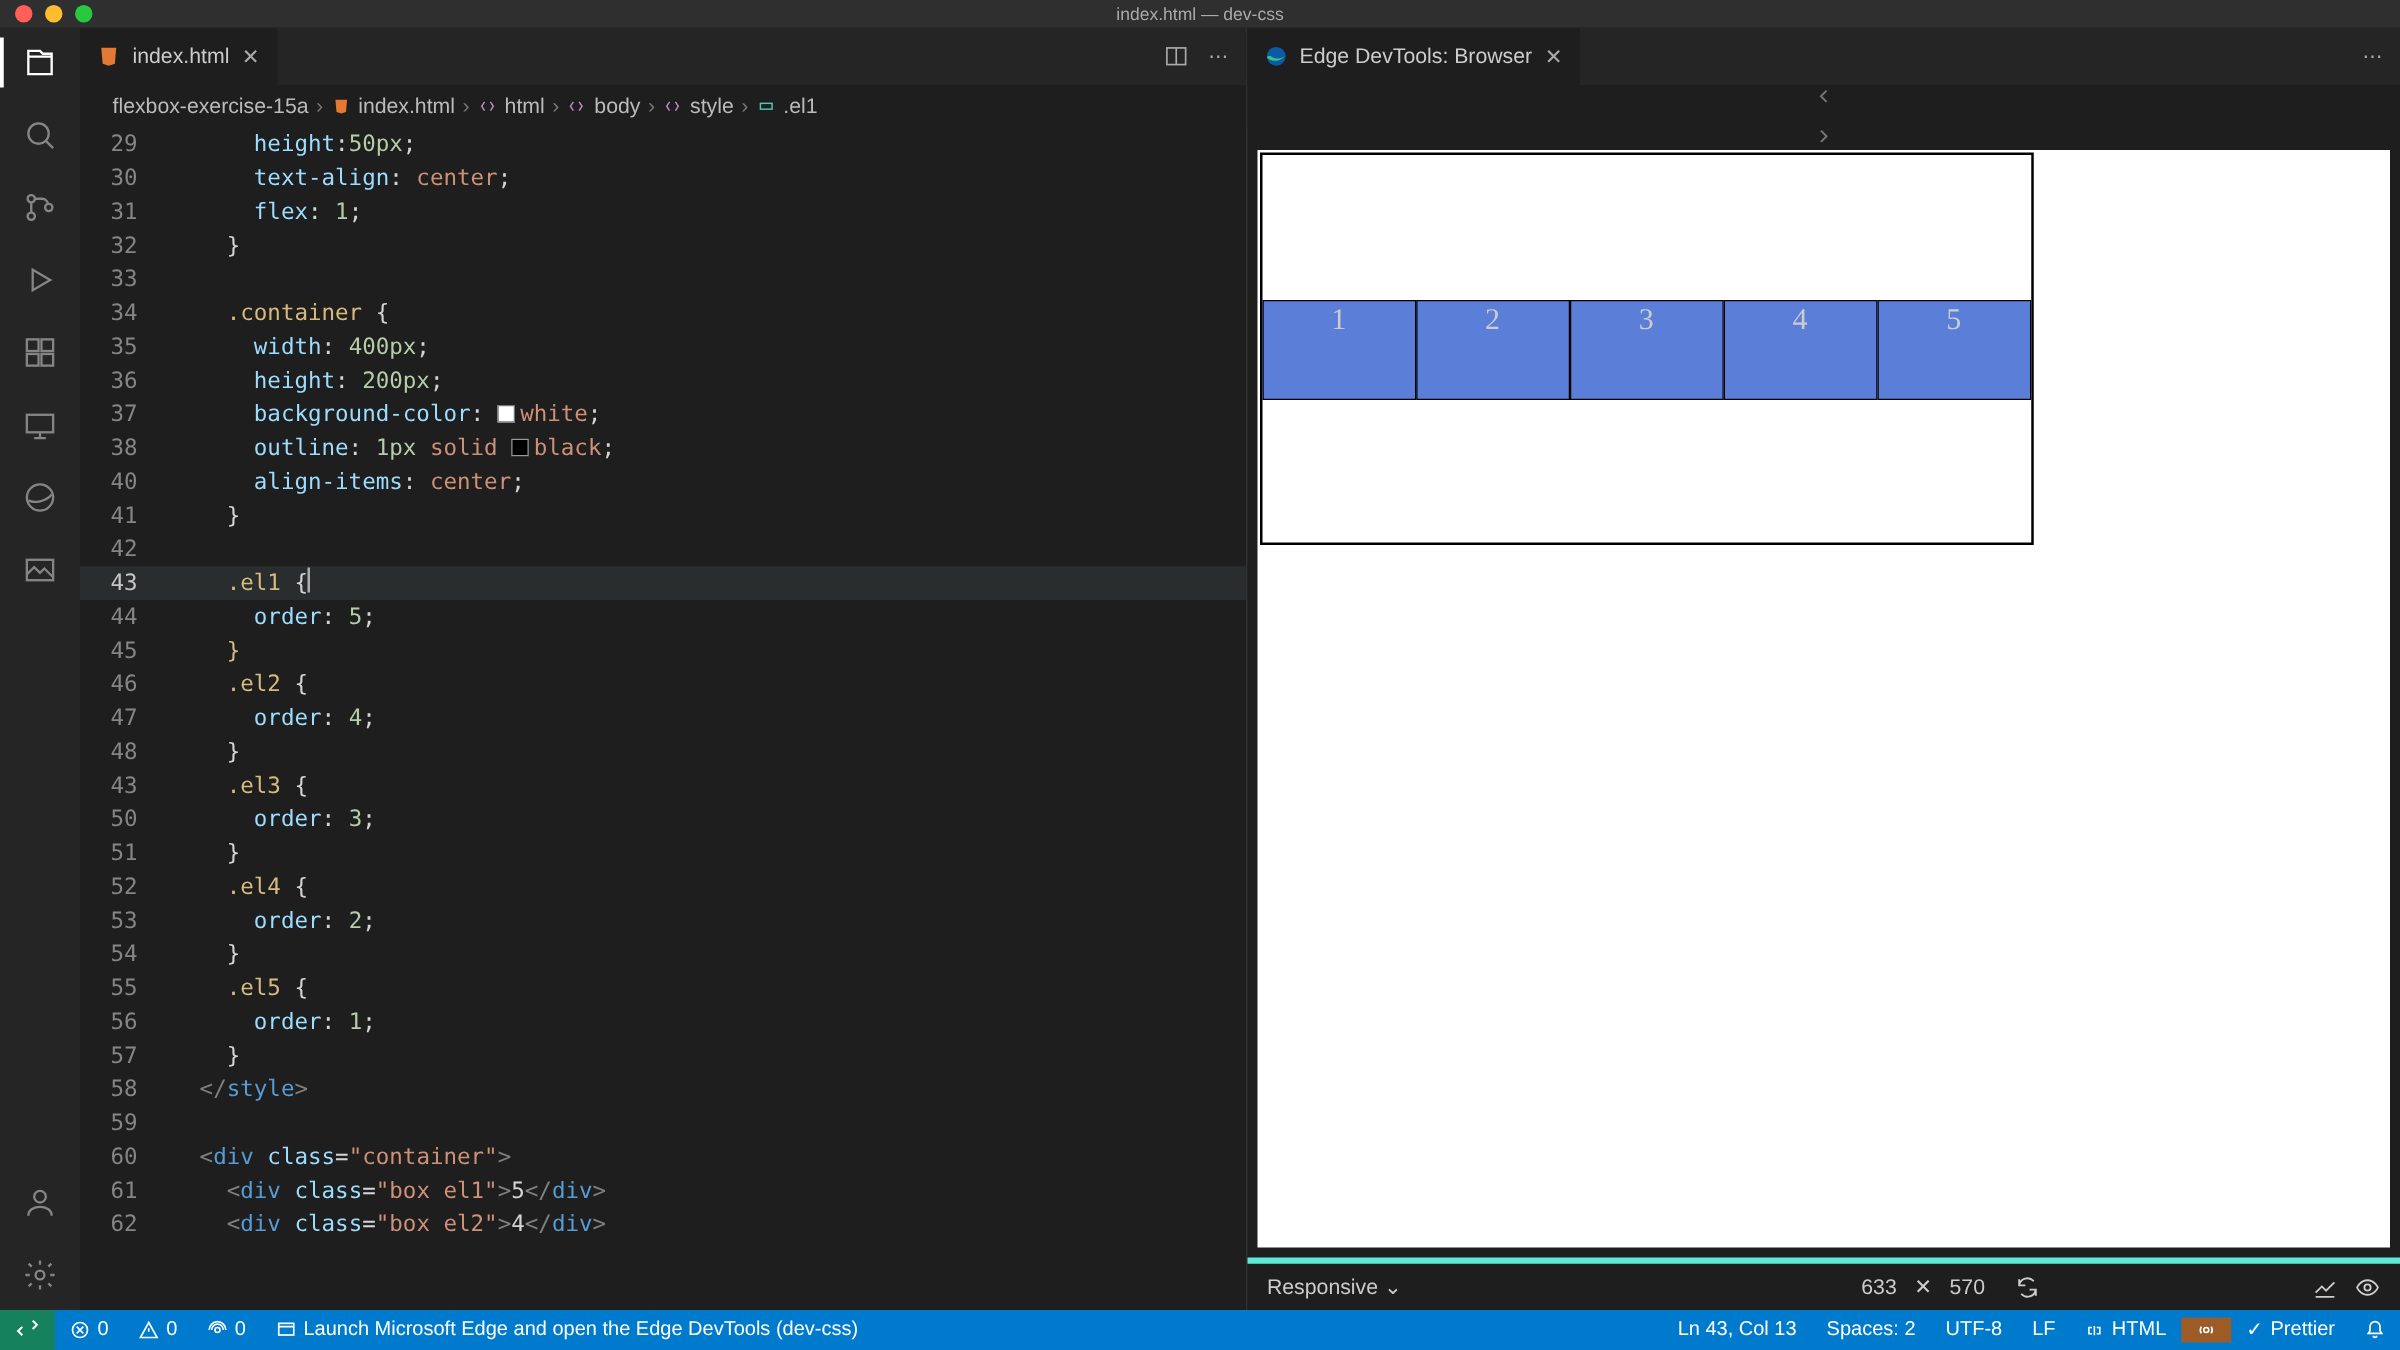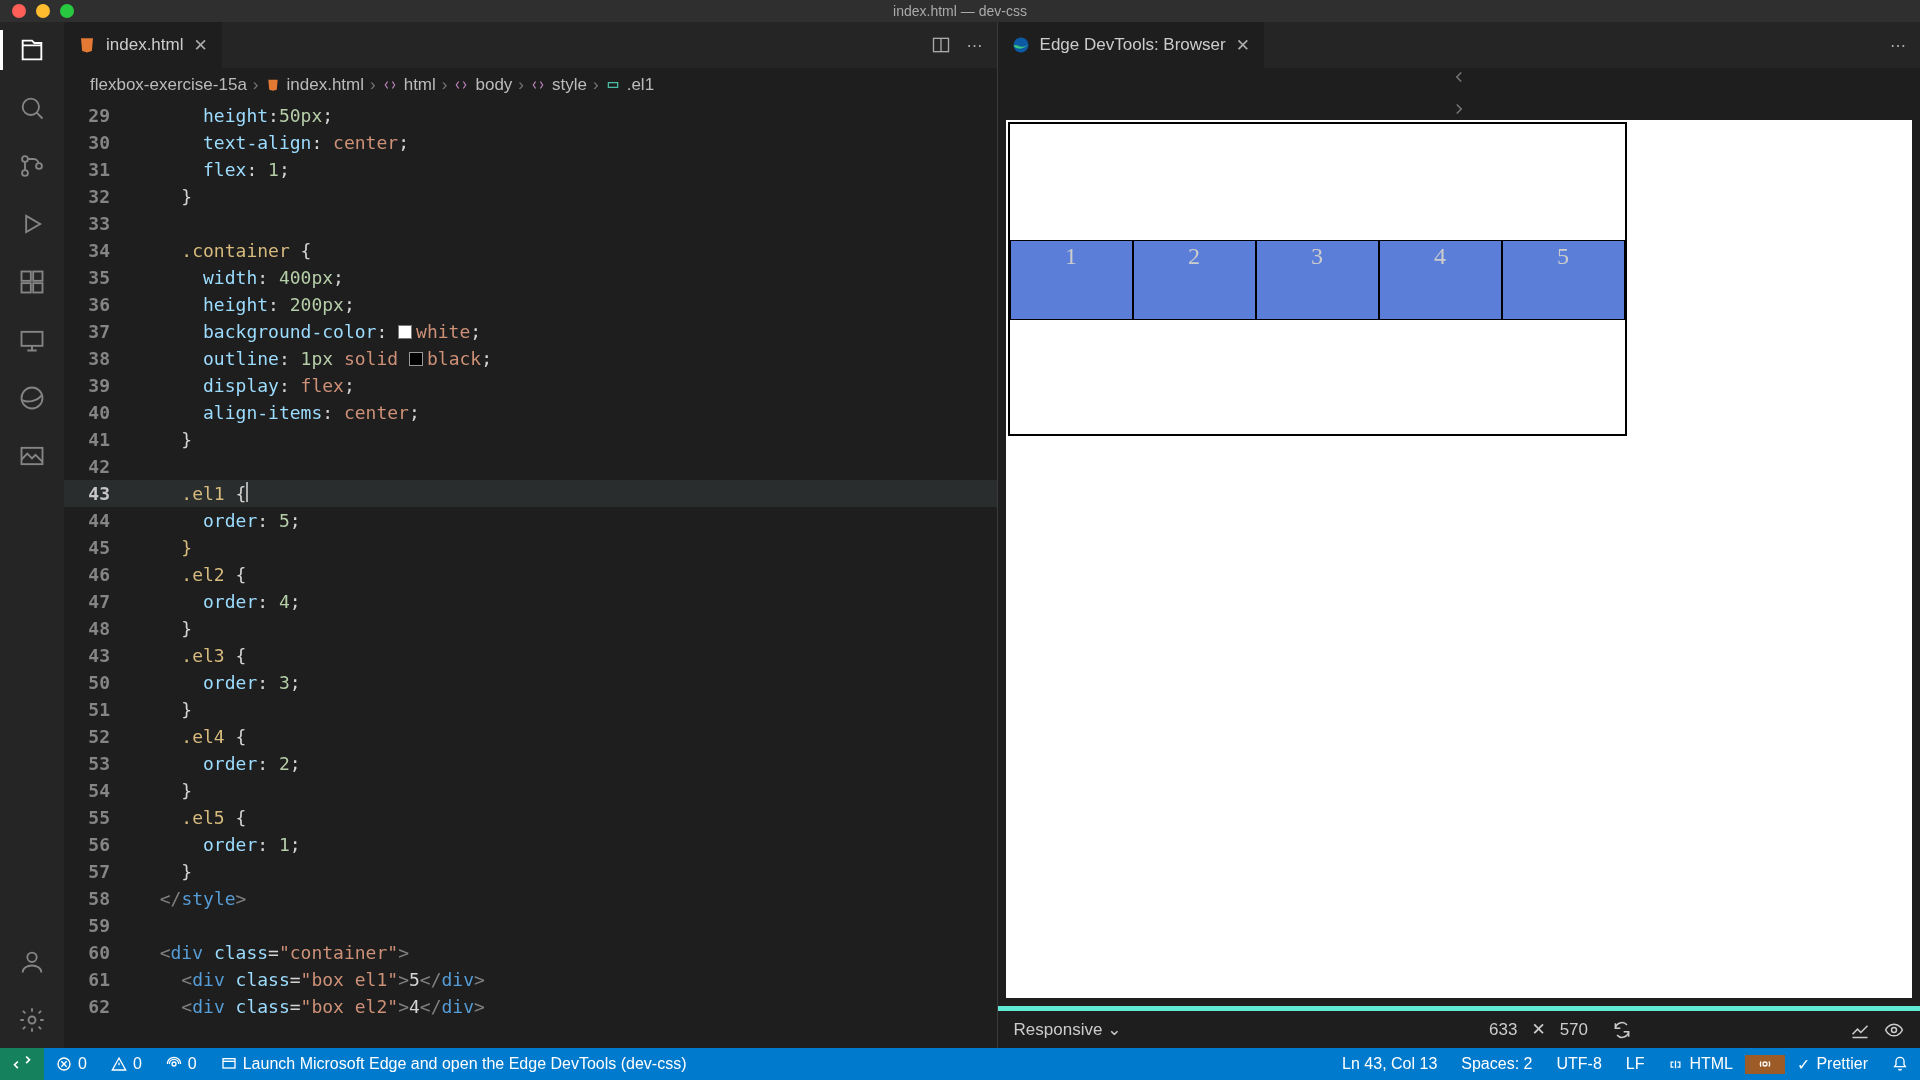--- a/index.html
+++ b/index.html
@@ -40,21 +40,21 @@
 
 
 .crumb { height: 34px; display: flex; align-items: center; gap: 6px; padding-left: 26px; font-size: 17px; color: #bbb; background: #1e1e1e; }
 .crumb .sep { color: #777; }
 .crumb .ic { width: 16px; height: 16px; display: inline-flex; align-items: center; justify-content: center; }
 
 
 .code { flex: 1; overflow: hidden; font-family: Menlo, Consolas, monospace; font-size: 18px; line-height: 27px; }
 .row { display: flex; white-space: pre; }
 .row.curr { background: #2a2d2e; }
-.gut { width: 56px; text-align: right; color: #858585; padding-right: 10px; user-select: none; font-weight: bold; }
+.gut { width: 56px; text-align: right; color: #858585; padding-right: 10px; user-select: none; }
 .row.curr .gut { color: #c6c6c6; }
 .cln { padding-left: 18px; color: #d4d4d4; }
 .y { color: #d7ba7d; } .g { color: #b5cea8; } .o { color: #ce9178; } .p { color: #808080; } .nm { color: #9cdcfe; margin-top: 36px; } .tg { color: #569cd6; }
 .swatch { display: inline-block; width: 14px; height: 14px; border: 1px solid #777; vertical-align: -1px; margin-right: 4px; }
 .sw-white { background: #fff; } .sw-black { background: #000; border-color: #999; }
 .cursor { border-left: 2px solid #aeafad; display: inline-block; height: 20px; vertical-align: -2px; }
 
 
 .preview-addr { height: 44px; display: flex; align-items: center; gap: 14px; padding: 0 14px; flex-direction: column; }
 .preview-addr .aicon2 { width: 26px; color: #888; display: flex; justify-content: center; }
@@ -219,21 +219,20 @@
           <div class="row"><div class="gut">29</div><div class="cln">      <span class="nm">height</span>:<span class="g">50px</span>;</div></div>
           <div class="row"><div class="gut">30</div><div class="cln">      <span class="nm">text-align</span>: <span class="o">center</span>;</div></div>
           <div class="row"><div class="gut">31</div><div class="cln">      <span class="nm">flex</span>: <span class="g">1</span>;</div></div>
           <div class="row"><div class="gut">32</div><div class="cln">    }</div></div>
           <div class="row"><div class="gut">33</div><div class="cln"></div></div>
           <div class="row"><div class="gut">34</div><div class="cln">    <span class="y">.container</span> {</div></div>
           <div class="row"><div class="gut">35</div><div class="cln">      <span class="nm">width</span>: <span class="g">400px</span>;</div></div>
           <div class="row"><div class="gut">36</div><div class="cln">      <span class="nm">height</span>: <span class="g">200px</span>;</div></div>
           <div class="row"><div class="gut">37</div><div class="cln">      <span class="nm">background-color</span>: <span class="swatch sw-white"></span><span class="o">white</span>;</div></div>
           <div class="row"><div class="gut">38</div><div class="cln">      <span class="nm">outline</span>: <span class="g">1px</span> <span class="o">solid</span> <span class="swatch sw-black"></span><span class="o">black</span>;</div></div>
-          <div class="row"><div class="gut">39</div><div class="cln">      <span class="nm">display</span>: <span class="o">flex</span>;</div></div>
           <div class="row"><div class="gut">40</div><div class="cln">      <span class="nm">align-items</span>: <span class="o">center</span>;</div></div>
           <div class="row"><div class="gut">41</div><div class="cln">    }</div></div>
           <div class="row"><div class="gut">42</div><div class="cln"></div></div>
           <div class="row curr"><div class="gut">43</div><div class="cln">    <span class="y">.el1</span> {<span class="cursor"></span></div></div>
           <div class="row"><div class="gut">44</div><div class="cln">      <span class="nm">order</span>: <span class="g">5</span>;</div></div>
           <div class="row"><div class="gut">45</div><div class="cln">    <span class="y">}</span></div></div>
           <div class="row"><div class="gut">46</div><div class="cln">    <span class="y">.el2</span> {</div></div>
           <div class="row"><div class="gut">47</div><div class="cln">      <span class="nm">order</span>: <span class="g">4</span>;</div></div>
           <div class="row"><div class="gut">48</div><div class="cln">    }</div></div>
           <div class="row"><div class="gut">43</div><div class="cln">    <span class="y">.el3</span> {</div></div>

